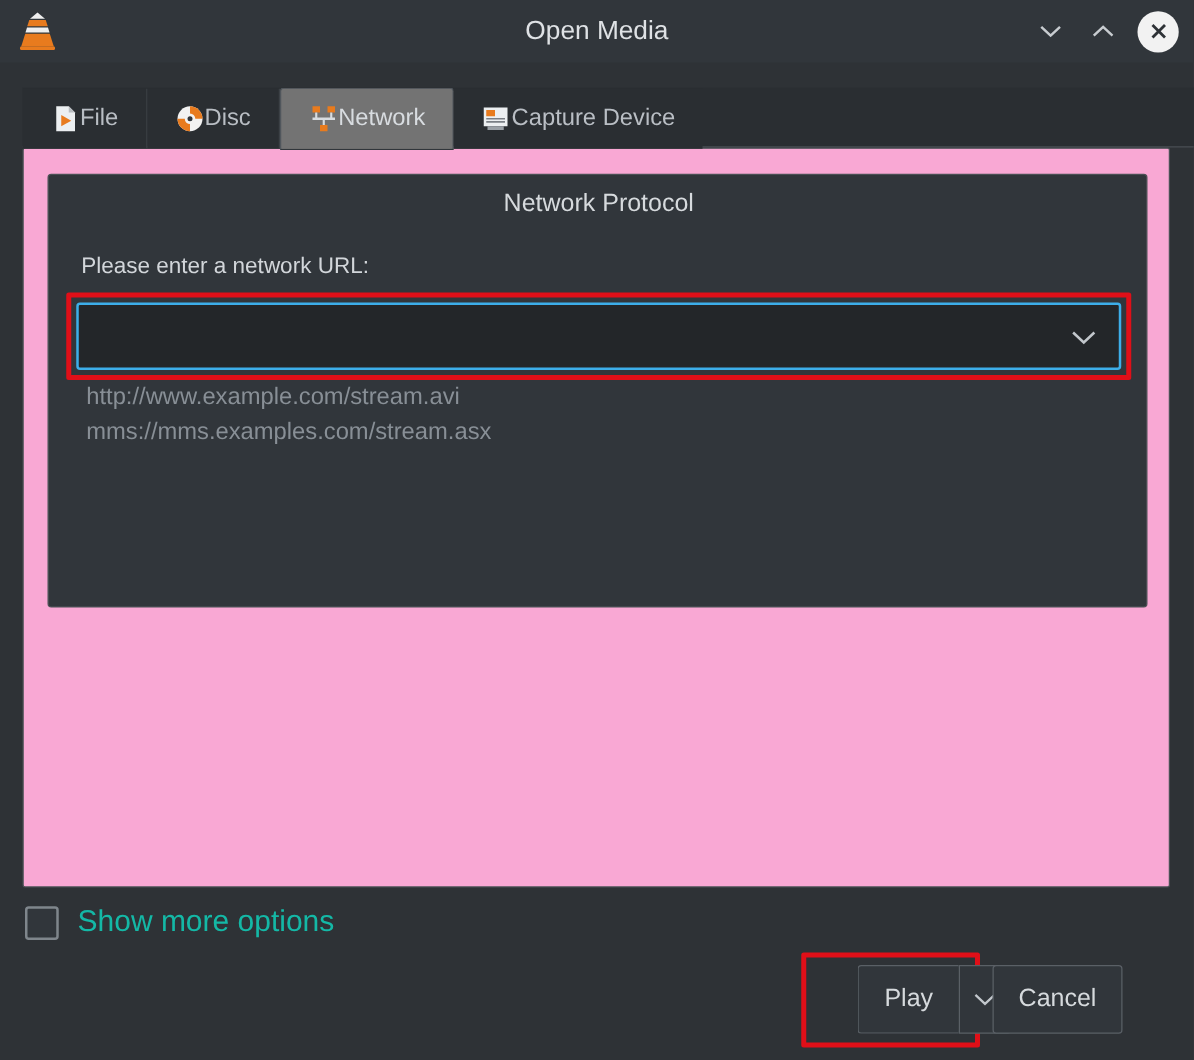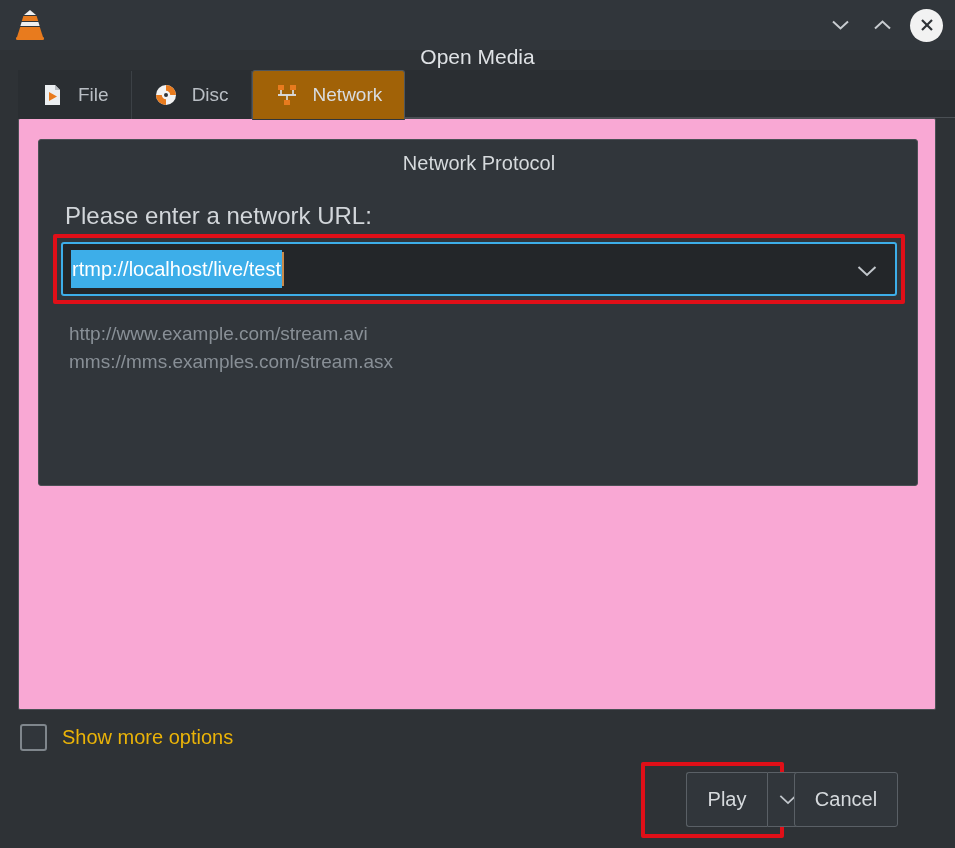--- a/index.html
+++ b/index.html
@@ -35,21 +35,20 @@
     width: 40px; height: 38px;
   }
   .titlebar-title {
     position: absolute;
     left: 0; top: 0;
     width: 955px; height: 50px;
     line-height: 50px;
     text-align: center;
     font-size: 21px;
     color: #dfe2e5;
-    margin-top: 32px;
   }
   .win-btns {
     position: absolute;
     right: 12px; top: 0;
     height: 50px;
     display: flex;
     align-items: center;
     gap: 14px;
   }
   .win-btn {
@@ -80,31 +79,30 @@
     left: 18px; top: 70px;
     width: 1180px; height: 48px;
     background: #2a2e32;
     border-bottom: 1px solid #4a4f54;
   }
   .tab {
     position: relative;
     height: 48px;
     display: flex;
     align-items: center;
-    gap: 14px;
     padding: 0 22px;
     font-size: 19px;
     color: #b9bec4;
     background: #2a2e32;
     border-right: 1px solid #3c4146;
     cursor: pointer;
     z-index: 2;
   }
   .tab.active {
-    background: #a16207;
+    background: #737373;
     color: #d8dce0;
     border: 1px solid #50565c;
     border-bottom: 1px solid #31363b;
     border-top-left-radius: 3px;
     border-top-right-radius: 3px;
     height: 50px;
     margin-bottom: -1px;
     z-index: 5;
   }
   .tab-ico { width: 24px; height: 24px; flex: 0 0 24px; }
@@ -131,21 +129,21 @@
     position: absolute;
     left: 0; top: 12px;
     width: 880px;
     text-align: center;
     font-size: 20px;
     color: #d6dadd;
   }
   .field-label {
     position: absolute;
     left: 26px; top: 62px;
-    font-size: 24px;
+    font-size: 18px;
     color: #d2d6da;
   }
 
   
   .url-redbox {
     position: absolute;
     left: 14px; top: 94px;
     width: 852px; height: 70px;
     border: 4px solid #e00f18;
     border-radius: 2px;
@@ -183,21 +181,21 @@
   }
   .combo-arrow {
     position: absolute;
     right: 18px; top: 50%;
     transform: translateY(-50%);
     width: 20px; height: 12px;
   }
 
   .examples {
     position: absolute;
-    left: 30px; top: 180px;
+    left: 30px; top: 164px;
     font-size: 19px;
     line-height: 28px;
     color: #888f96;
   }
   .examples div { white-space: pre; }
 
   
   .showmore {
     position: absolute;
     left: 20px; top: 724px;
@@ -205,21 +203,21 @@
     align-items: center;
     gap: 15px;
     cursor: pointer;
   }
   .chk {
     width: 27px; height: 27px;
     border: 2px solid #7f868c;
     border-radius: 3px;
     background: #31363b;
   }
-  .showmore-label { font-size: 20px; color: #eab308; text-align: right; }
+  .showmore-label { font-size: 24px; color: #14b8a6; text-align: right; }
 
   .play-redbox {
     position: absolute;
     left: 641px; top: 762px;
     width: 143px; height: 76px;
     border: 4px solid #e00f18;
     border-radius: 2px;
   }
   .play-group {
     position: absolute;
@@ -326,35 +324,43 @@
           <line x1="6" y1="7" x2="6" y2="12" stroke="#d8dce0" stroke-width="1.7"></line>
           <line x1="18" y1="7" x2="18" y2="12" stroke="#d8dce0" stroke-width="1.7"></line>
           <line x1="3" y1="12" x2="21" y2="12" stroke="#d8dce0" stroke-width="1.9"></line>
           <line x1="12" y1="12" x2="12" y2="17" stroke="#d8dce0" stroke-width="1.7"></line>
           <rect x="9" y="17" width="6" height="5" fill="#e87b1e"></rect>
         </svg>
       </span>
       <span>Network</span>
     </div>
 
+    <div class="tab" style="border-right:none;">
+      <span class="tab-ico">
+        <svg viewBox="0 0 24 24" width="24" height="24">
+          <rect x="2" y="3" width="19" height="15" fill="#eceff1"></rect>
+          <rect x="4" y="5" width="7" height="5" fill="#e87b1e"></rect>
+          <line x1="4" y1="12" x2="19" y2="12" stroke="#7a7f85" stroke-width="1.3"></line>
+          <line x1="4" y1="14.5" x2="19" y2="14.5" stroke="#7a7f85" stroke-width="1.3"></line>
+          <rect x="5" y="18" width="13" height="3" fill="#9aa0a6"></rect>
+        </svg>
+      </span>
+      <span>Capture Device</span>
+    </div>
   </div>
 
   <div class="content-frame">
 
     <div class="groupbox">
       <div class="group-title">Network Protocol</div>
       <div class="field-label">Please enter a network URL:</div>
 
       <div class="url-redbox"></div>
 
       <div class="url-combo">
-        <span class="url-text-wrap">
-          <span class="url-selected">rtmp://localhost/live/test</span>
-          <span class="url-caret"></span>
-        </span>
         <span class="combo-arrow">
           <svg viewBox="0 0 20 12" width="20" height="12">
               <polyline points="1.5,2 10,10 18.5,2" fill="none" stroke="#c2c7cc" stroke-width="2"></polyline>
             </svg>
         </span>
       </div>
 
       <div class="examples">
         <div>http://www.example.com/stream.avi</div>
         <div>mms://mms.examples.com/stream.asx</div>

